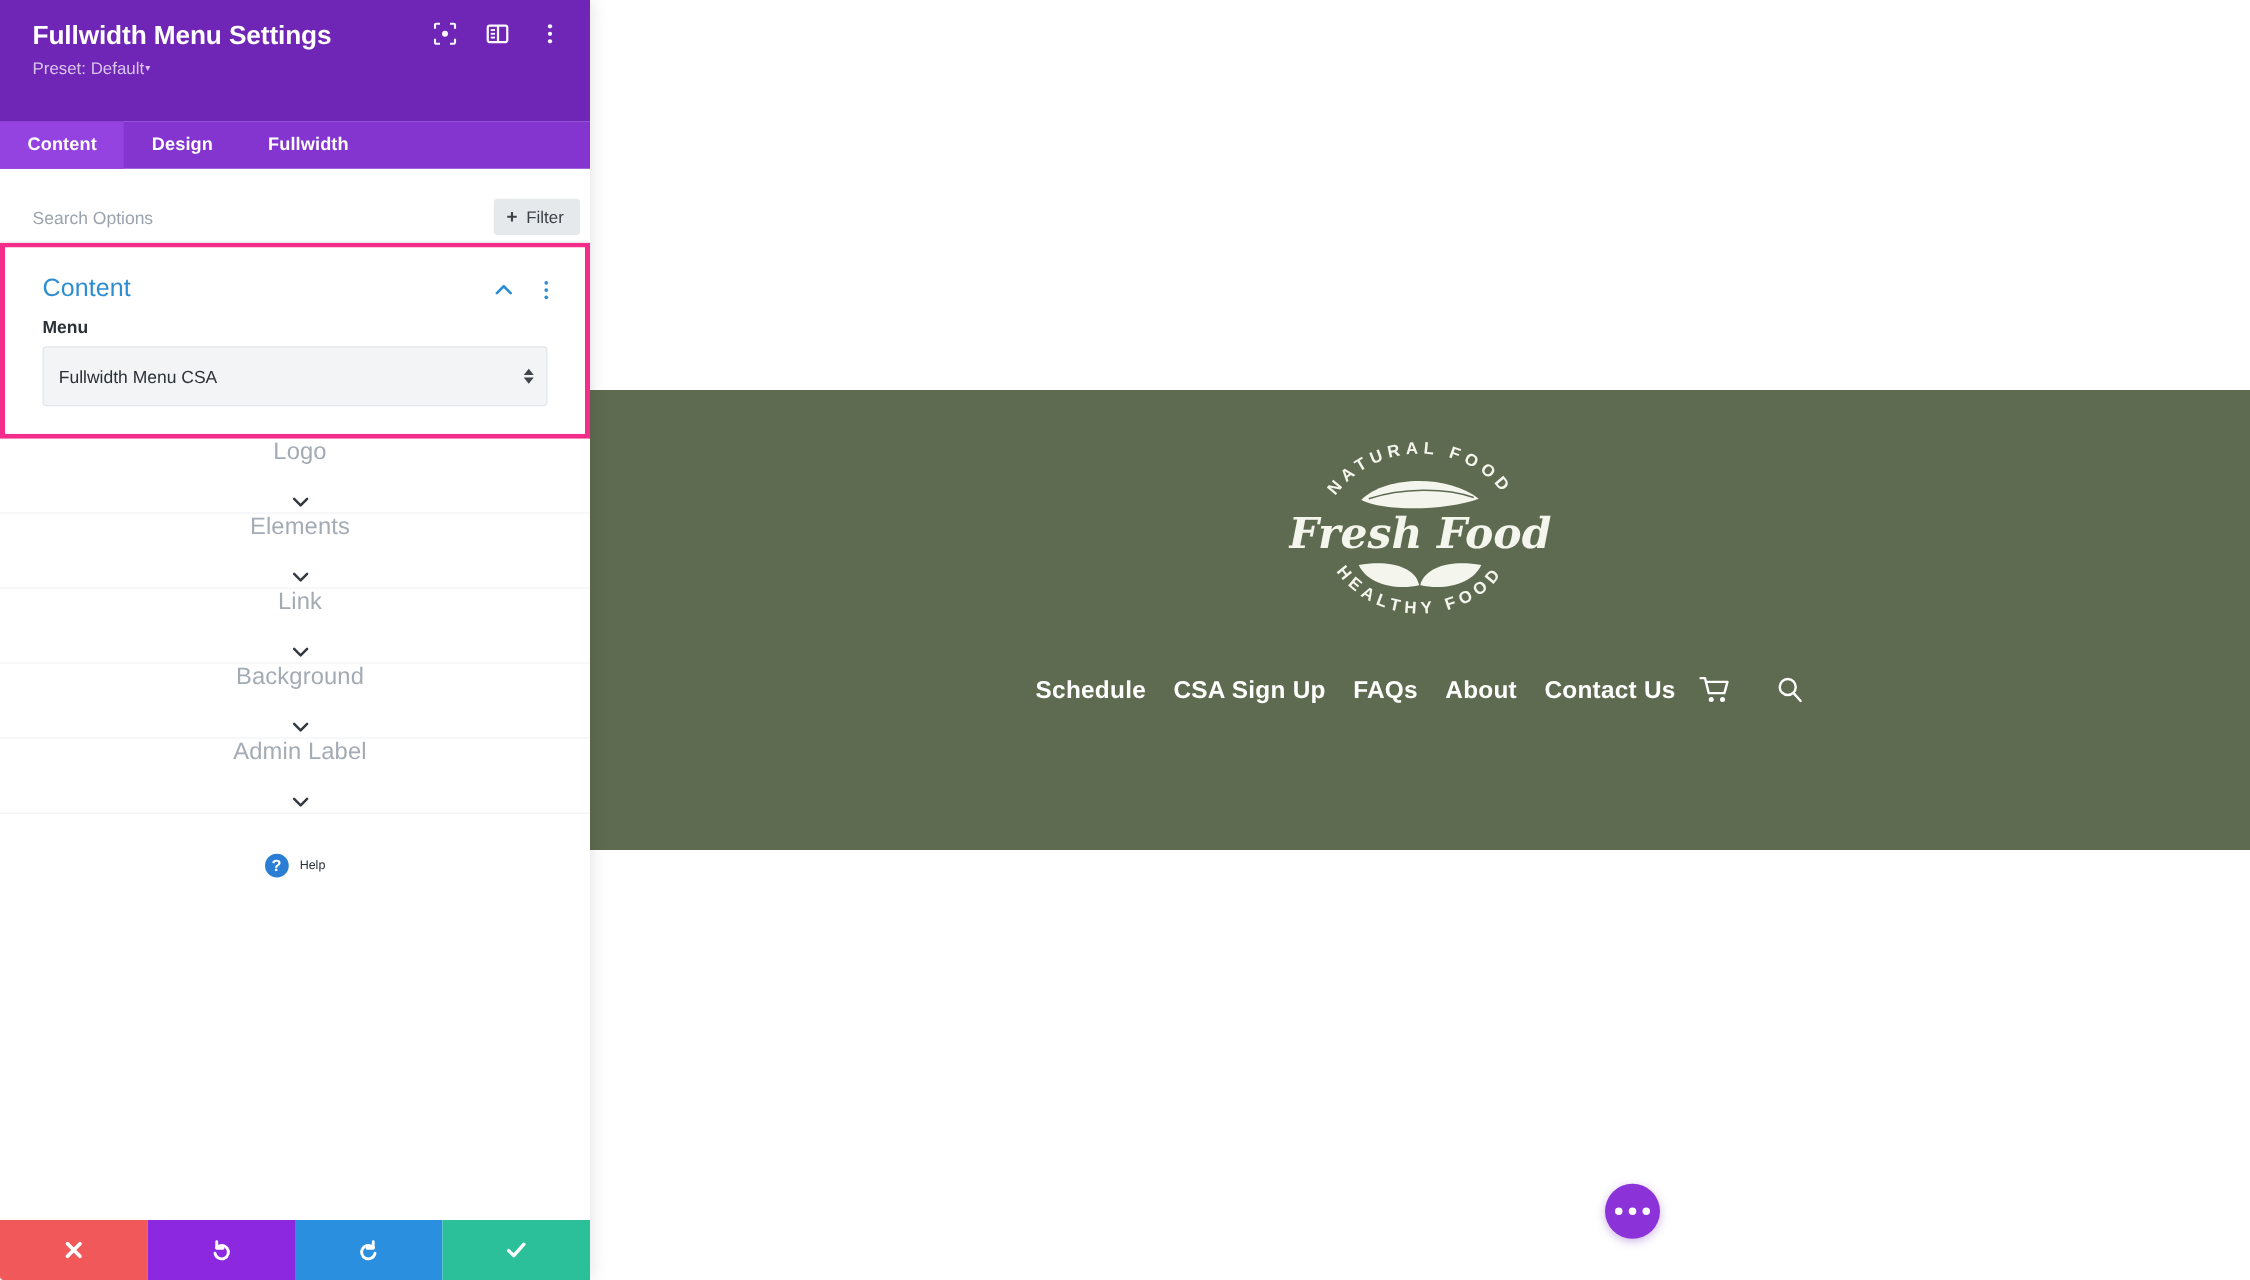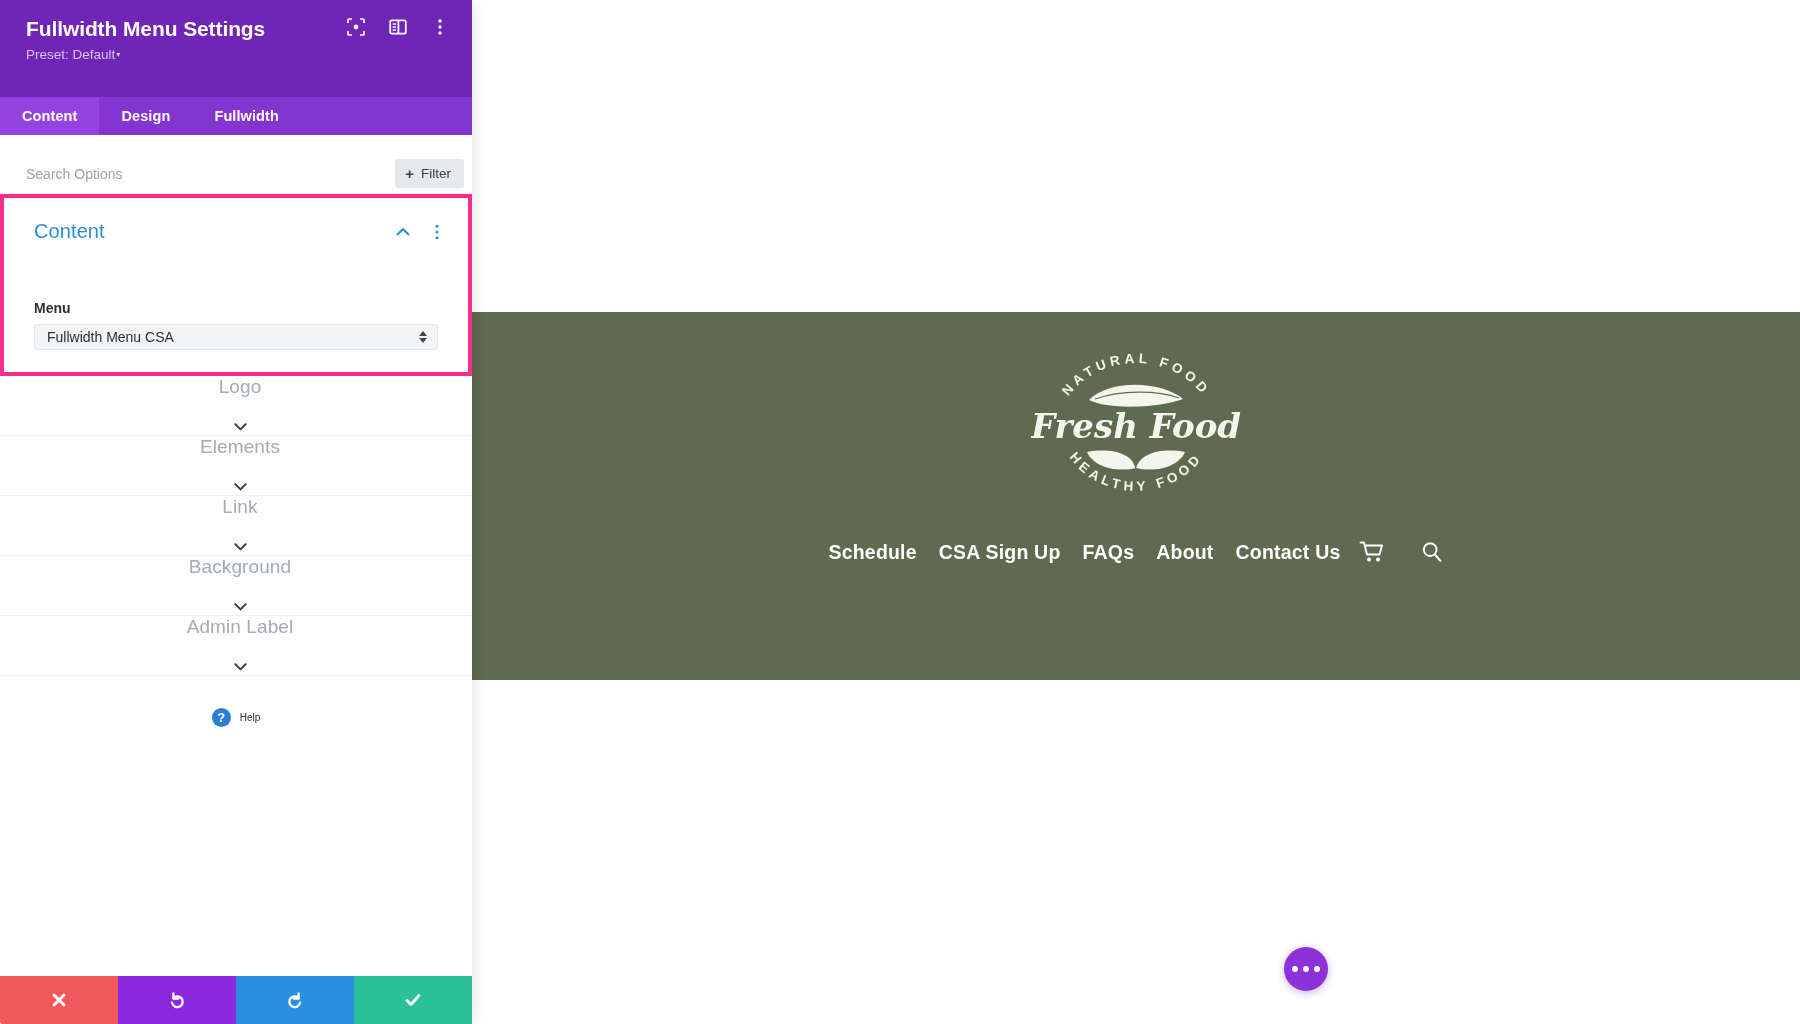--- a/index.html
+++ b/index.html
@@ -86,25 +86,25 @@
   .toggle-open-title {
     font-size: 20px; color: #2e8dd0; font-weight: normal;
     flex: 1; letter-spacing: .1px;
   }
   .toggle-head-icons { display:flex; align-items:center; gap: 16px; }
   .ic-blue { width: 18px; height: 18px; cursor: pointer; }
 
   .field { padding: 0 30px; }
   .field-label {
     font-size: 14px; color: #2b3138; font-weight: bold;
-    margin-bottom: 8px; display: block; margin-top: 47px;
+    margin-bottom: 8px; display: block;
   }
   .select-wrap { position: relative; }
   .fake-select {
-    width: 100%; height: 26px; background: #f2f4f6;
+    width: 100%; height: 48px; background: #f2f4f6;
     border: 1px solid #e2e6ea; border-radius: 3px;
     font-size: 14px; color: #2b3138; padding: 0 30px 0 12px;
     display: flex; align-items: center; cursor: pointer;
     font-family: inherit;
   }
   .select-arrows {
     position: absolute; right: 11px; top: 50%;
     transform: translateY(-50%); display:flex; flex-direction:column;
     gap: 2px; pointer-events: none;
   }

